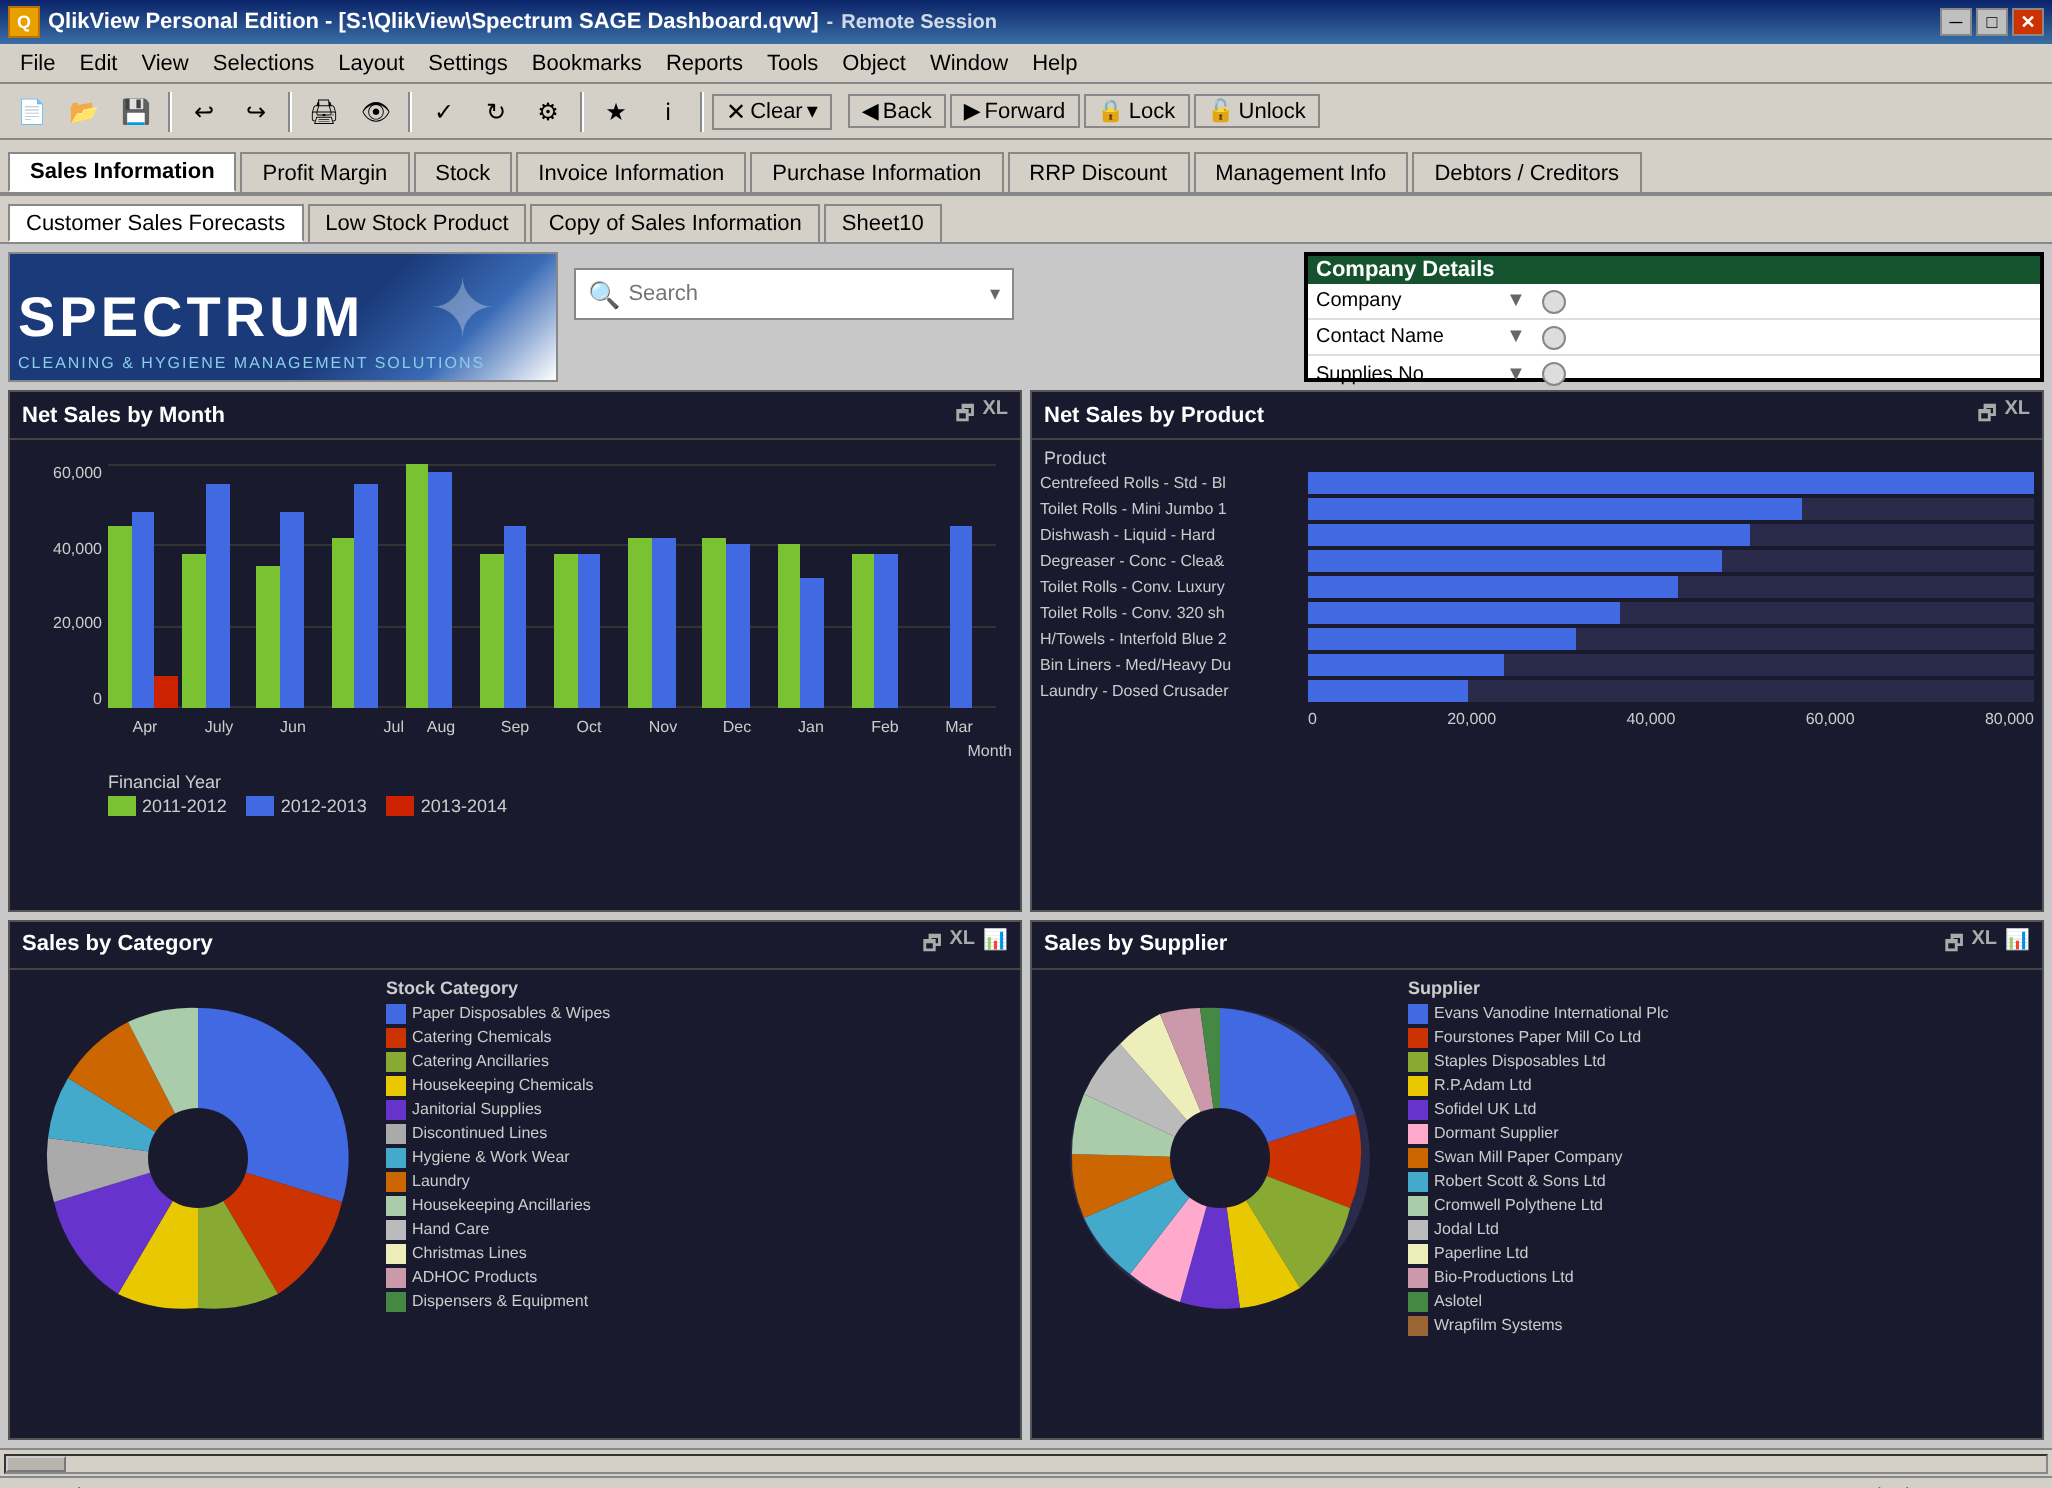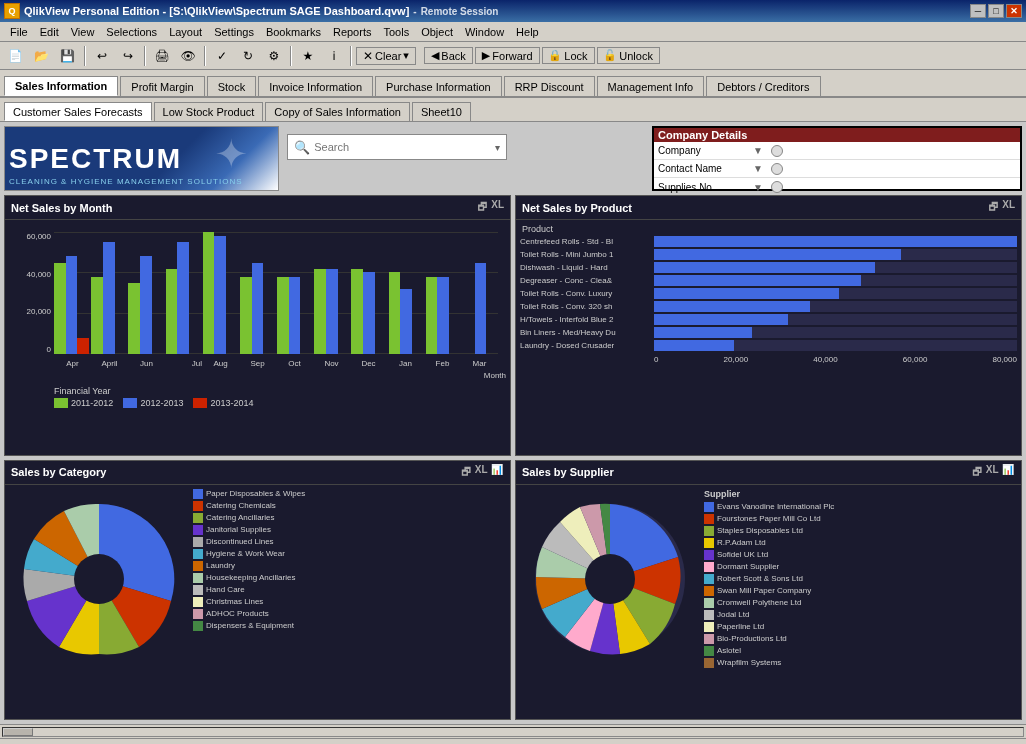--- a/index.html
+++ b/index.html
@@ -91,21 +91,21 @@
       background: white; border: 1px solid #888; height: 26px; display: flex; align-items: center;
       padding: 0 6px; gap: 4px; width: 220px;
     }
     .search-input { border: none; outline: none; font-size: 11px; flex: 1; }
     .search-icon { color: #888; font-size: 13px; }
     .search-dropdown { font-size: 10px; color: #666; cursor: pointer; }
     
     .company-details-box {
       width: 370px; height: 65px; border: 2px solid #000; background: white;
     }
-    .cd-header { background: #7f1d1d; color: white; font-size: 11px; font-weight: bold; padding: 1px 4px; }
+    .cd-header { background: #14532d; color: white; font-size: 11px; font-weight: bold; padding: 1px 4px; }
     .cd-row { display: flex; align-items: center; height: 18px; border-bottom: 1px solid #ddd; padding: 0 4px; }
     .cd-label { width: 95px; font-size: 10px; }
     .cd-arrow { font-size: 10px; color: #666; margin-right: 8px; }
     .cd-radio { width: 12px; height: 12px; border-radius: 50%; border: 1px solid #888; background: #ddd; margin-right: 4px; }
     
     
     .charts-row { display: flex; gap: 4px; flex: 1; }
     .chart-box { background: #1a1a2e; border: 1px solid #555; color: white; flex: 1; display: flex; flex-direction: column; min-height: 0; }
     .chart-header { display: flex; justify-content: space-between; align-items: center; padding: 3px 6px; font-size: 11px; font-weight: bold; border-bottom: 1px solid #444; }
     .chart-icons { display: flex; gap: 4px; font-size: 10px; color: #aaa; }
@@ -376,21 +376,21 @@
 
             <div class="bar-group" style="flex:1;display:flex;gap:0;align-items:flex-end;height:100%;">
               <div style="flex:1;background:#7ac231;height:0%;"></div>
               <div style="flex:1;background:#4169e1;height:75%;"></div>
               <div style="flex:1;background:#cc2200;height:0%;"></div>
             </div>
           </div>
 
           <div style="position:absolute;left:45px;right:8px;bottom:16px;display:flex;font-size:8px;color:#ccc;">
             <span style="flex:1;text-align:center">Apr</span>
-            <span style="flex:1;text-align:center">April</span>
+            <span style="flex:1;text-align:center">July</span>
             <span style="flex:1;text-align:center">Jun</span>
             <span style="flex:1;text-align:right">Jul</span>
             <span style="flex:1;text-align:center">Aug</span>
             <span style="flex:1;text-align:center">Sep</span>
             <span style="flex:1;text-align:center">Oct</span>
             <span style="flex:1;text-align:center">Nov</span>
             <span style="flex:1;text-align:center">Dec</span>
             <span style="flex:1;text-align:center">Jan</span>
             <span style="flex:1;text-align:center">Feb</span>
             <span style="flex:1;text-align:center">Mar</span>
@@ -530,31 +530,36 @@
           <path d="M90,90 L15,80 A75,75 0 0,1 25,50 Z" fill="#44aacc"></path>
 
           <path d="M90,90 L25,50 A75,75 0 0,1 55,22 Z" fill="#cc6600"></path>
 
           <path d="M90,90 L55,22 A75,75 0 0,1 90,15 Z" fill="#aaccaa"></path>
 
           <circle cx="90" cy="90" r="25" fill="#1a1a2e"></circle>
         </svg>
 
         <div style="flex:1;overflow-y:auto;padding-left:4px;">
+          <div style="font-size:9px;color:#ccc;font-weight:bold;margin-bottom:3px;">Stock Category</div>
           <div style="display:flex;align-items:center;gap:3px;margin-bottom:2px;">
             <div style="width:10px;height:10px;background:#4169e1;flex-shrink:0;"></div>
             <span style="font-size:8px;color:#ccc;">Paper Disposables &amp; Wipes</span>
           </div>
           <div style="display:flex;align-items:center;gap:3px;margin-bottom:2px;">
             <div style="width:10px;height:10px;background:#cc3300;flex-shrink:0;"></div>
             <span style="font-size:8px;color:#ccc;">Catering Chemicals</span>
           </div>
           <div style="display:flex;align-items:center;gap:3px;margin-bottom:2px;">
             <div style="width:10px;height:10px;background:#88aa33;flex-shrink:0;"></div>
             <span style="font-size:8px;color:#ccc;">Catering Ancillaries</span>
+          </div>
+          <div style="display:flex;align-items:center;gap:3px;margin-bottom:2px;">
+            <div style="width:10px;height:10px;background:#e8c800;flex-shrink:0;"></div>
+            <span style="font-size:8px;color:#ccc;">Housekeeping Chemicals</span>
           </div>
           <div style="display:flex;align-items:center;gap:3px;margin-bottom:2px;">
             <div style="width:10px;height:10px;background:#6633cc;flex-shrink:0;"></div>
             <span style="font-size:8px;color:#ccc;">Janitorial Supplies</span>
           </div>
           <div style="display:flex;align-items:center;gap:3px;margin-bottom:2px;">
             <div style="width:10px;height:10px;background:#aaaaaa;flex-shrink:0;"></div>
             <span style="font-size:8px;color:#ccc;">Discontinued Lines</span>
           </div>
           <div style="display:flex;align-items:center;gap:3px;margin-bottom:2px;">
@@ -638,26 +643,26 @@
           </div>
           <div style="display:flex;align-items:center;gap:3px;margin-bottom:2px;">
             <div style="width:10px;height:10px;background:#6633cc;flex-shrink:0;"></div>
             <span style="font-size:8px;color:#ccc;">Sofidel UK Ltd</span>
           </div>
           <div style="display:flex;align-items:center;gap:3px;margin-bottom:2px;">
             <div style="width:10px;height:10px;background:#ffaacc;flex-shrink:0;"></div>
             <span style="font-size:8px;color:#ccc;">Dormant Supplier</span>
           </div>
           <div style="display:flex;align-items:center;gap:3px;margin-bottom:2px;">
+            <div style="width:10px;height:10px;background:#cc6600;flex-shrink:0;"></div>
+            <span style="font-size:8px;color:#ccc;">Swan Mill Paper Company</span>
+          </div>
+          <div style="display:flex;align-items:center;gap:3px;margin-bottom:2px;">
             <div style="width:10px;height:10px;background:#44aacc;flex-shrink:0;"></div>
             <span style="font-size:8px;color:#ccc;">Robert Scott &amp; Sons Ltd</span>
-          </div>
-          <div style="display:flex;align-items:center;gap:3px;margin-bottom:2px;">
-            <div style="width:10px;height:10px;background:#cc6600;flex-shrink:0;"></div>
-            <span style="font-size:8px;color:#ccc;">Swan Mill Paper Company</span>
           </div>
           <div style="display:flex;align-items:center;gap:3px;margin-bottom:2px;">
             <div style="width:10px;height:10px;background:#aaccaa;flex-shrink:0;"></div>
             <span style="font-size:8px;color:#ccc;">Cromwell Polythene Ltd</span>
           </div>
           <div style="display:flex;align-items:center;gap:3px;margin-bottom:2px;">
             <div style="width:10px;height:10px;background:#bbbbbb;flex-shrink:0;"></div>
             <span style="font-size:8px;color:#ccc;">Jodal Ltd</span>
           </div>
           <div style="display:flex;align-items:center;gap:3px;margin-bottom:2px;">

